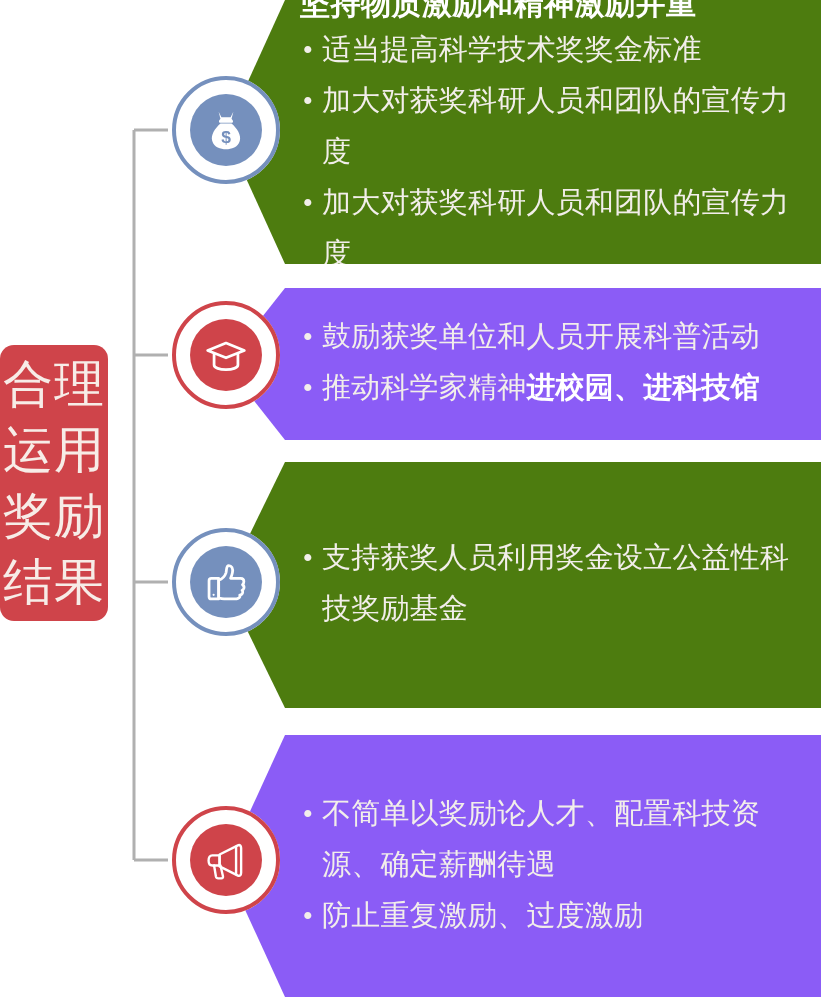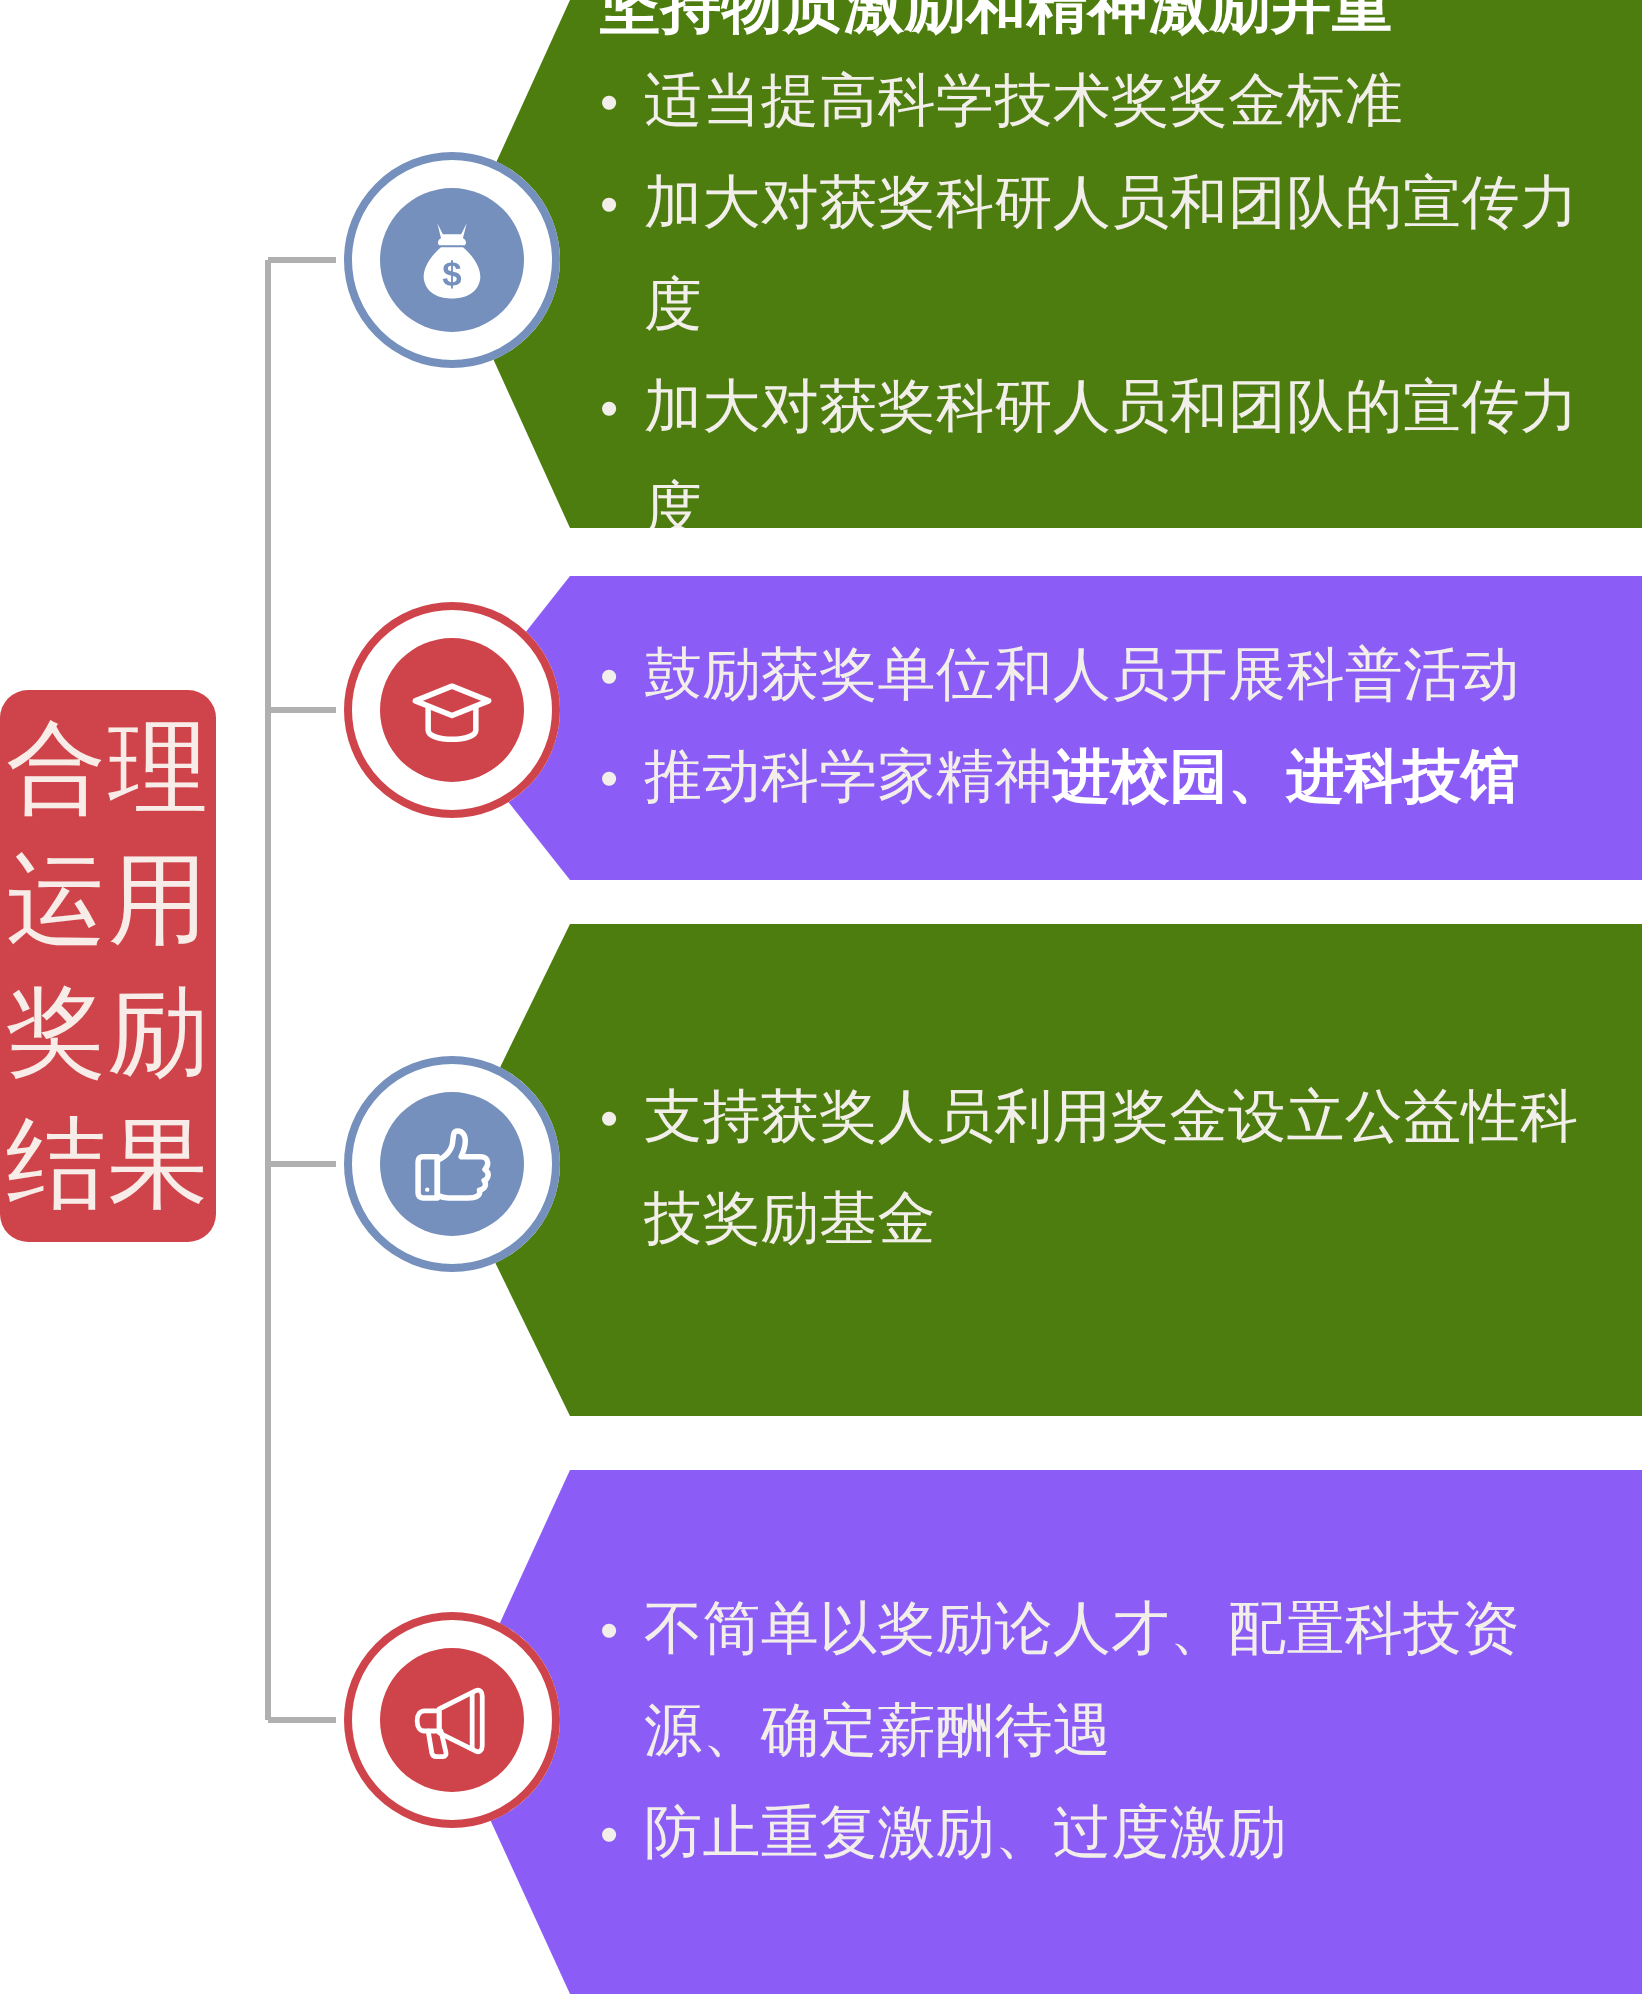--- a/index.html
+++ b/index.html
@@ -80,20 +80,21 @@
     font-weight: bold;
     color: #ffffff;
     margin: 0 0 2px 0;
     letter-spacing: 0.5px;
   }
 
   ul.bullets {
     list-style: none;
     margin: 0;
     padding: 0;
+    font-family: Liberation Mono, monospace;
   }
   ul.bullets li {
     position: relative;
     padding-left: 22px;
     font-size: 29px;
     line-height: 51px;
     color: #f2eeea;
     letter-spacing: 0.2px;
   }
   ul.bullets li::before {

